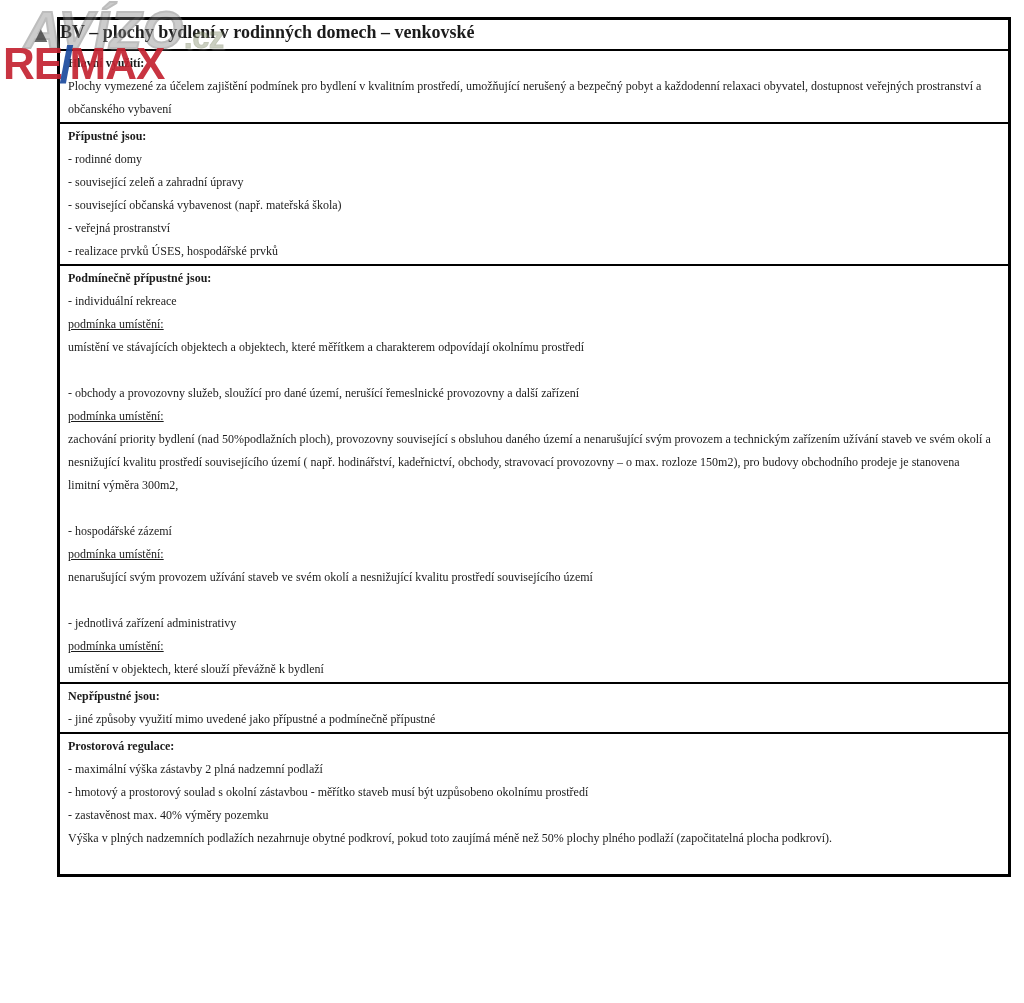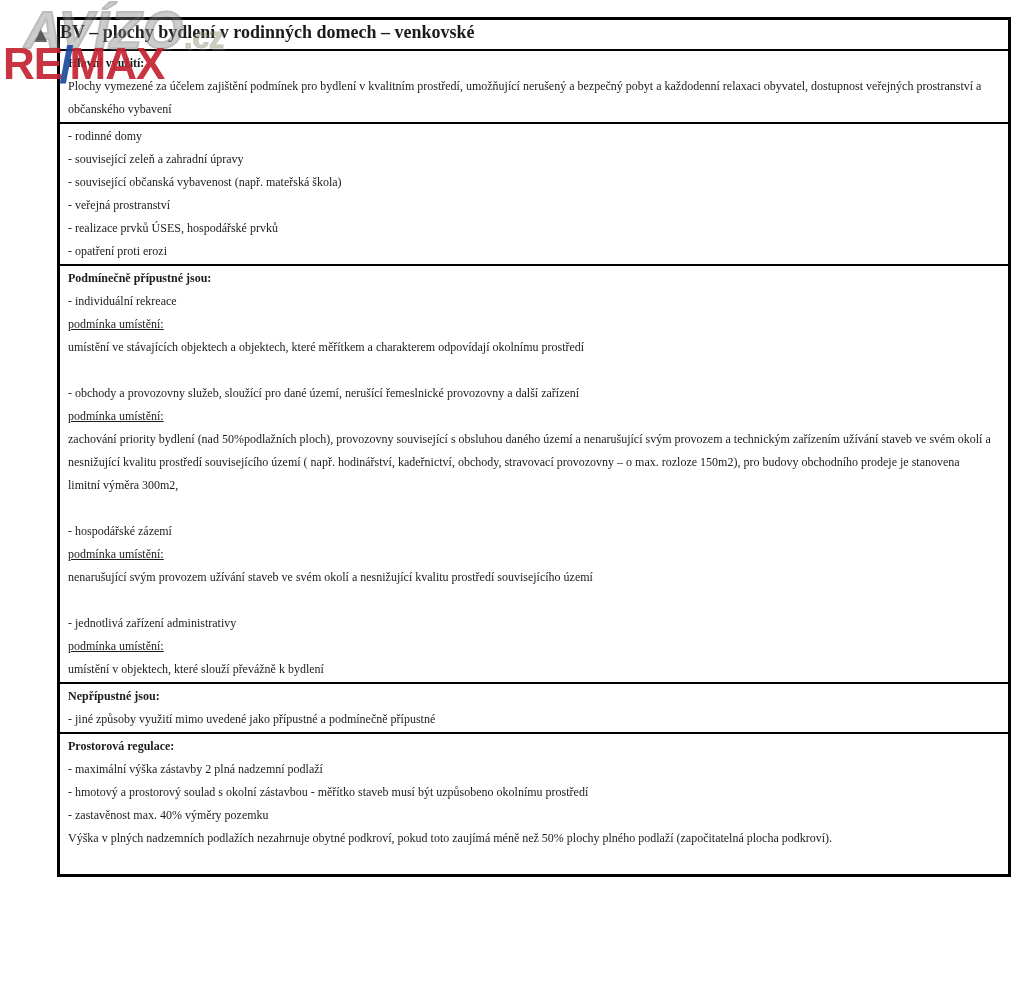--- a/index.html
+++ b/index.html
@@ -121,26 +121,26 @@
   <div class="doc-table">
     <div class="title-row">
       <span>BV – plochy bydlení v rodinných domech – venkovské</span>
     </div>
     <div id="sections">
         <div class="section">
           <div class="heading">Hlavní využití:</div>
           <div class="line">Plochy vymezené za účelem zajištění podmínek pro bydlení v kvalitním prostředí, umožňující nerušený a bezpečný pobyt a každodenní relaxaci obyvatel, dostupnost veřejných prostranství a občanského vybavení</div>
         </div>
         <div class="section">
+          <div class="heading">Přípustné jsou:</div>
           <div class="line">- rodinné domy</div>
           <div class="line">- související zeleň a zahradní úpravy</div>
           <div class="line">- související občanská vybavenost (např. mateřská škola)</div>
           <div class="line">- veřejná prostranství</div>
           <div class="line">- realizace prvků ÚSES, hospodářské prvků</div>
-          <div class="line">- opatření proti erozi</div>
         </div>
         <div class="section">
           <div class="heading">Podmínečně přípustné jsou:</div>
           <div class="line">- individuální rekreace</div>
           <div class="line underline">podmínka umístění:</div>
           <div class="line">umístění ve stávajících objektech a objektech, které měřítkem a charakterem odpovídají okolnímu prostředí</div>
           <div class="line blank"></div>
           <div class="line">- obchody a provozovny služeb, sloužící pro dané území, nerušící řemeslnické provozovny a další zařízení</div>
           <div class="line underline">podmínka umístění:</div>
           <div class="line">zachování priority bydlení (nad 50%podlažních ploch), provozovny související s obsluhou daného území a nenarušující svým provozem a technickým zařízením užívání staveb ve svém okolí a nesnižující kvalitu prostředí souvisejícího území ( např. hodinářství, kadeřnictví, obchody, stravovací provozovny – o max. rozloze 150m2), pro budovy obchodního prodeje je stanovena limitní výměra 300m2,</div>

